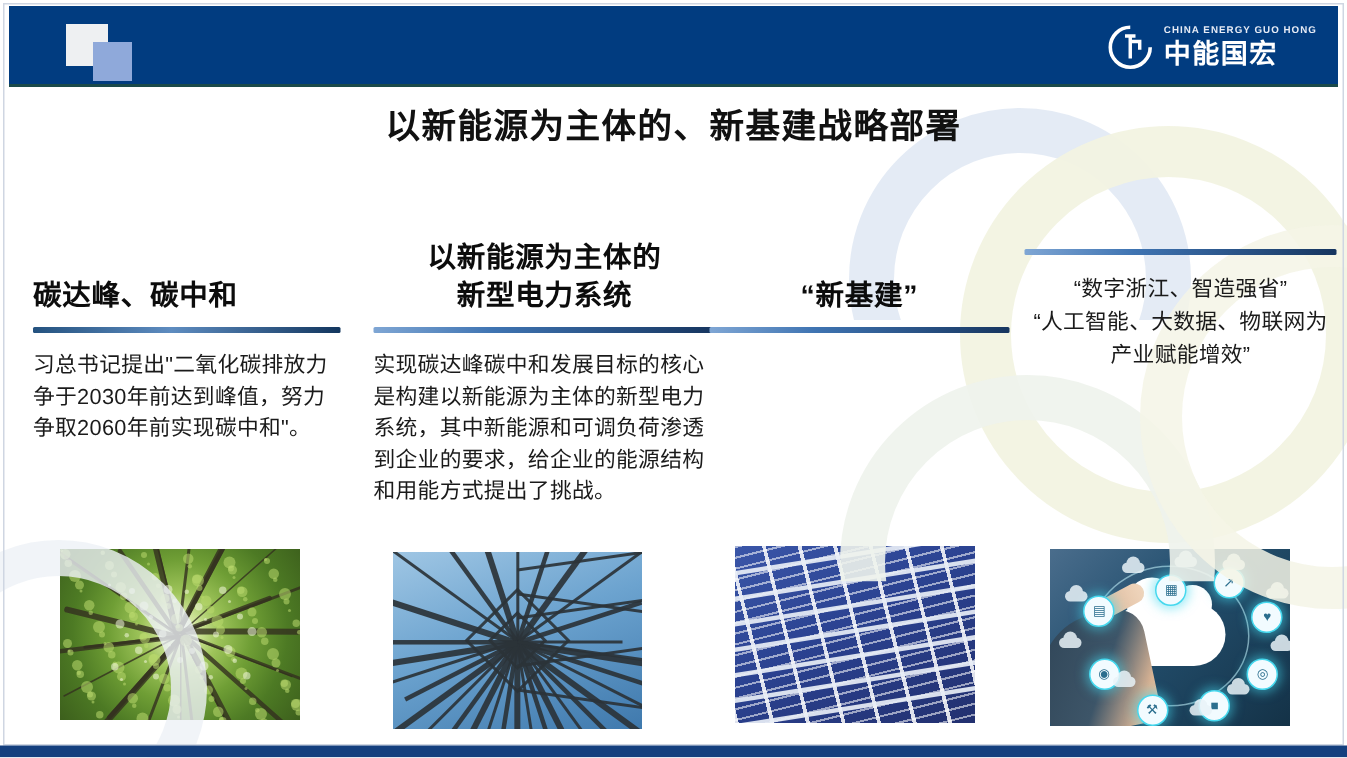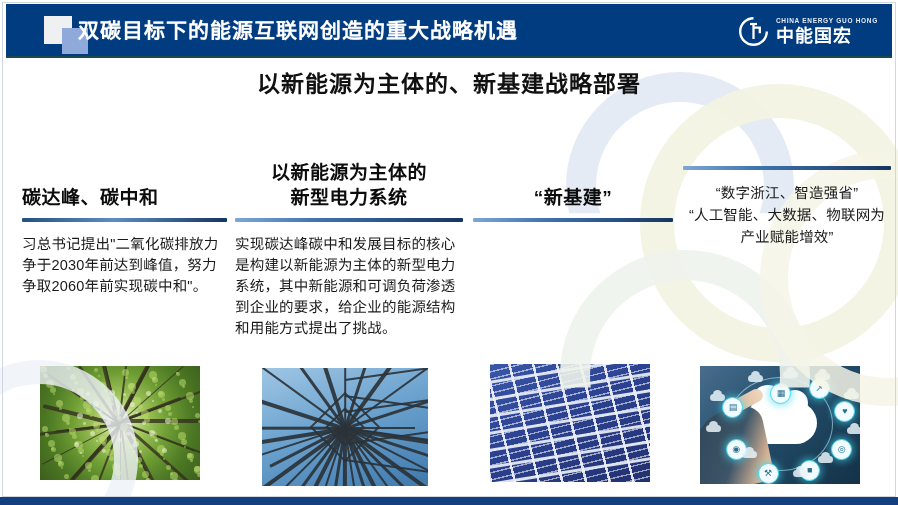--- a/index.html
+++ b/index.html
@@ -124,21 +124,21 @@
     margin-top:6px;
     font-size:16px;color:#1c1c1c;letter-spacing:0.5px;line-height:24px;
   }
 
   
   .cols{
     position:absolute;left:0;top:158px;width:898px;height:340px;z-index:10;
   }
   .col{position:absolute;top:0;}
   .col-1{left:22px;width:205px;}
-  .col-2{left:235px;width:228px;}
+  .col-2{left:249px;width:228px;}
   .col-3{left:473px;width:200px;}
   .col-4{left:683px;width:208px;}
 
   .col-head{
     font-size:19px;font-weight:bold;color:#0c0c0c;
     line-height:25px;letter-spacing:0.5px;
     min-height:52px;
     display:flex;align-items:flex-end;justify-content:center;
     text-align:center;
   }
@@ -265,21 +265,20 @@
 
   <div class="wm wm-blue"></div>
   <div class="wm wm-green"></div>
   <div class="wm wm-green2"></div>
   <div class="wm wm-arc-tr"></div>
   <div class="wm wm-tl"></div>
 
   <div class="header">
     <div class="sq-white"></div>
     <div class="sq-blue"></div>
-    <div class="header-title">双碳目标下的能源互联网创造的重大战略机遇</div>
 
     <div class="logo">
       <div class="logo-mark">
         <svg width="31" height="31" viewBox="0 0 31 31" aria-hidden="true">
           <path d="M15.5 2.2a13.3 13.3 0 1 0 13.3 13.3" fill="none" stroke="#ffffff" stroke-width="2.4"></path>
           <path d="M15.5 8.0v15.0" fill="none" stroke="#ffffff" stroke-width="2.3"></path>
           <path d="M15.5 11.6h6.3v5.6" fill="none" stroke="#ffffff" stroke-width="2.3"></path>
           <path d="M12.0 8.0h7.0" fill="none" stroke="#ffffff" stroke-width="2.2"></path>
         </svg>
       </div>

